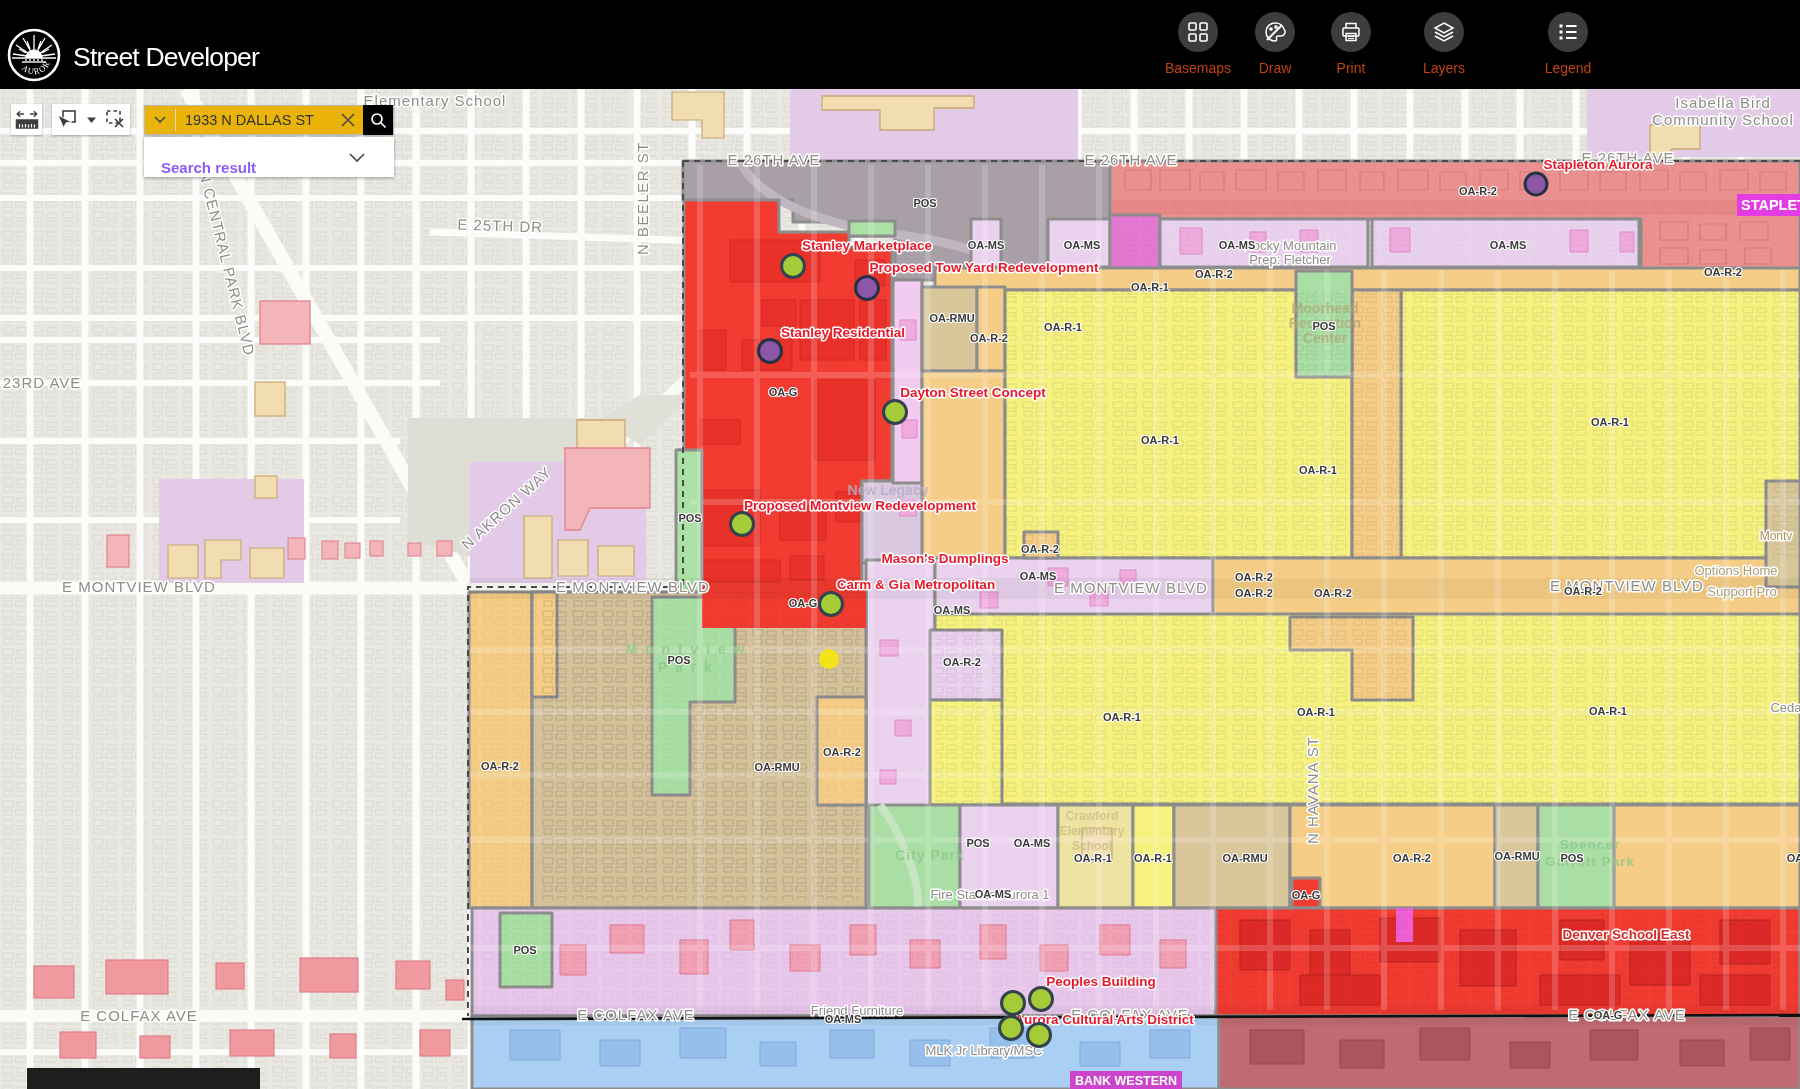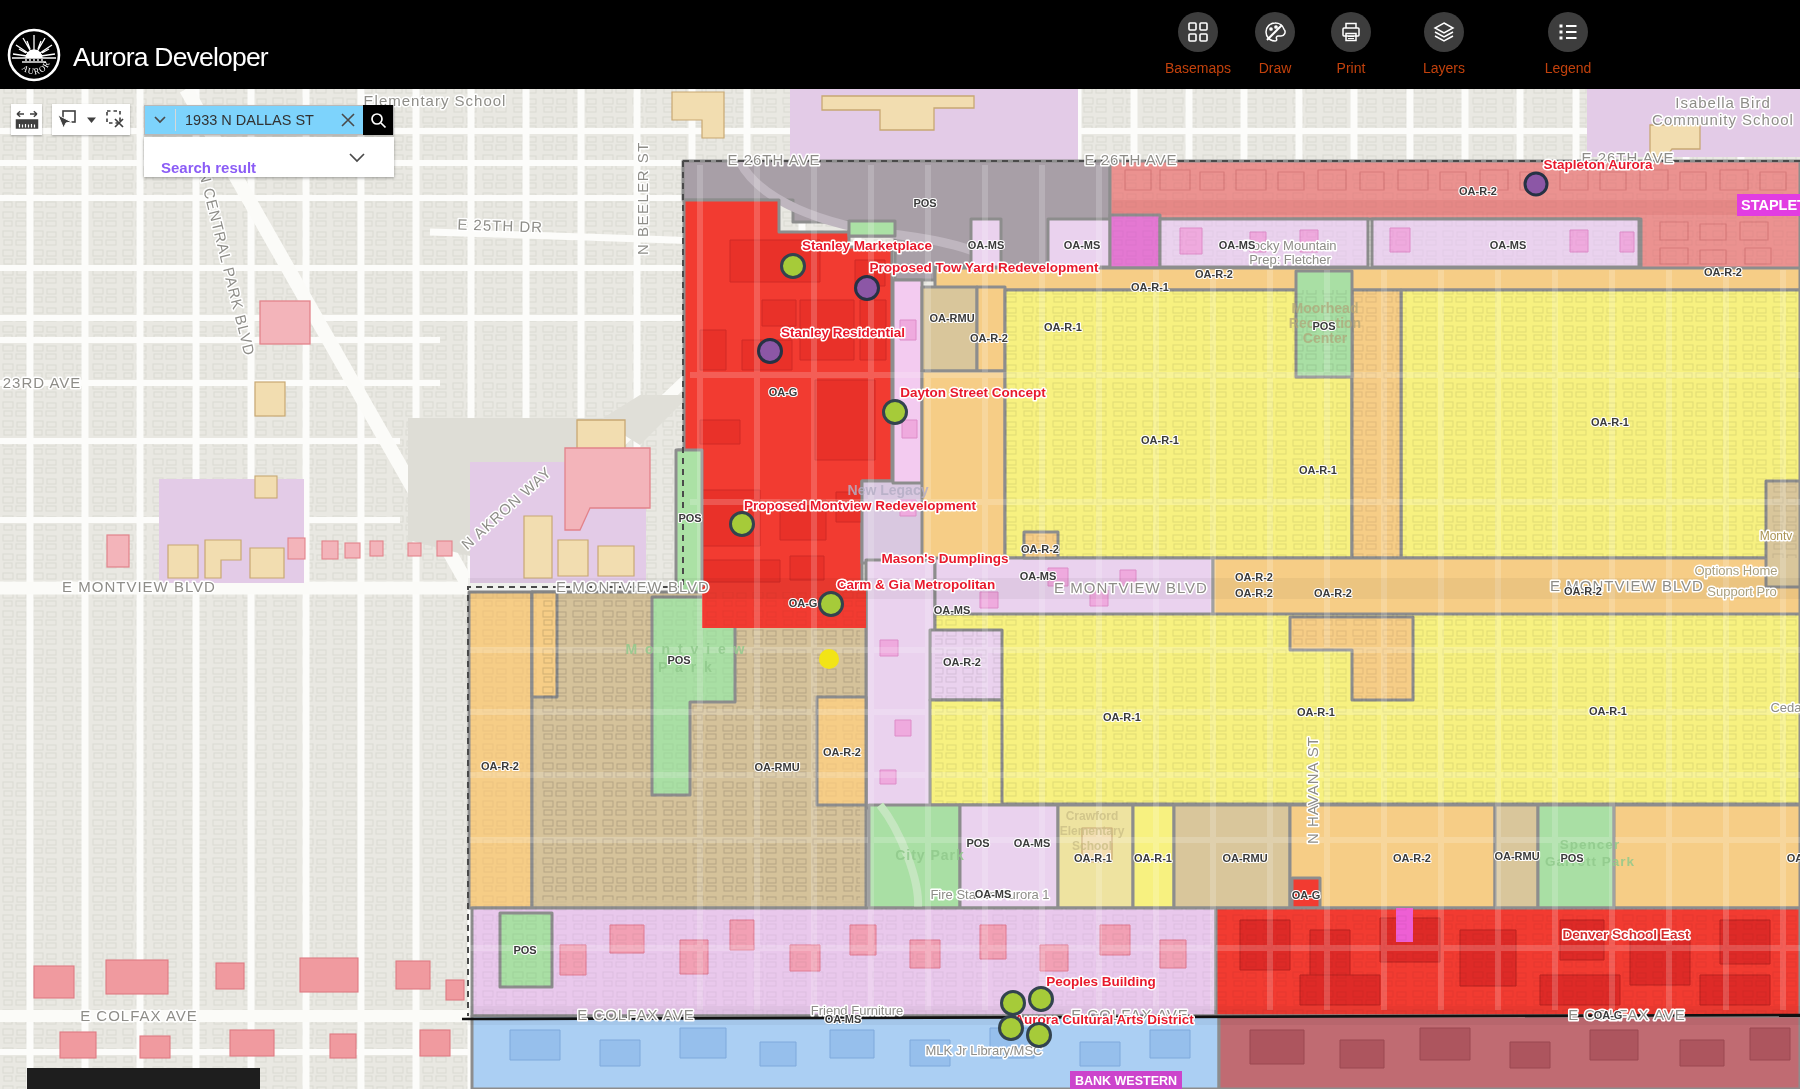--- a/index.html
+++ b/index.html
@@ -5,21 +5,21 @@
 html,body{margin:0;padding:0;width:1800px;height:1089px;overflow:hidden;background:#e9e8e2;font-family:"Liberation Sans",sans-serif;}
 #page{position:relative;width:1800px;height:1089px;}
 #hdr{position:absolute;left:0;top:0;width:1800px;height:89px;background:#000;}
 #title{position:absolute;left:73px;top:57px;color:#fff;font-size:26.5px;font-weight:400;letter-spacing:-0.8px;transform:translateY(-50%);}
 .hbtn{position:absolute;top:10px;width:80px;text-align:center;color:#c2410c;font-size:14px;}
 .hbtn .circ{width:40px;height:40px;border-radius:50%;background:#3d3d3d;margin:2px auto 8px auto;display:flex;align-items:center;justify-content:center;}
 #mapwrap{position:absolute;left:0;top:89px;width:1444px;height:1000px;}
 #mapwrap svg{display:block;}
 #blackbar{position:absolute;left:27px;top:1068px;width:233px;height:21px;background:#1e1e1e;}
 .tbtn{position:absolute;background:#fff;box-shadow:0 1px 2px rgba(0,0,0,0.3);display:flex;align-items:center;justify-content:center;}
-#searchbox{position:absolute;left:144px;top:105px;width:250px;height:30px;background:#7dd3fc;border:1px solid #b9b9b9;box-sizing:border-box;box-shadow:0 1px 2px rgba(0,0,0,0.25);display:flex;align-items:center;}
+#searchbox{position:absolute;left:144px;top:105px;width:250px;height:30px;background:#eab308;border:1px solid #b9b9b9;box-sizing:border-box;box-shadow:0 1px 2px rgba(0,0,0,0.25);display:flex;align-items:center;}
 #searchtext{font-size:14.5px;color:#323232;white-space:nowrap;}
 #sresult{position:absolute;left:144px;top:137px;width:250px;height:40px;background:#fff;box-shadow:0 1px 3px rgba(0,0,0,0.35);display:flex;align-items:center;}
 #sresult span{font-size:15px;font-weight:bold;color:#8b5cf6;margin-left:17px;margin-top:20px;}
 </style>
 </head>
 <body>
 <div id="page">
 
 <div id="mapwrap">
 <svg width="1800" height="1000" viewBox="0 89 1800 1000" xmlns="http://www.w3.org/2000/svg">
@@ -515,21 +515,21 @@
           <circle cx="20" cy="33" r="0.9"></circle>
           <circle cx="24" cy="33" r="0.9"></circle>
           <circle cx="28" cy="33" r="0.9"></circle>
           <circle cx="32" cy="33" r="0.9"></circle>
           <circle cx="36" cy="33" r="0.9"></circle>
         </g>
 <path id="arcpth" d="M12 36 a17 17 0 0 0 32 0" fill="none"></path>
 <text font-size="8.5" fill="#fff" font-family="Liberation Serif" letter-spacing="1.2"><textPath href="#arcpth" startOffset="16%">AURORA</textPath></text>
 </svg>
 
-<div id="title">Aurora Developer</div>
+<div id="title">Street Developer</div>
 <div class="hbtn" style="left:1158px;"><div class="circ">
 <svg width="22" height="22" viewBox="0 0 22 22" fill="none" stroke="#fff" stroke-width="1.6">
             <rect x="2" y="2" width="7" height="7" rx="1"></rect>
             <rect x="13" y="2" width="7" height="7" rx="1"></rect>
             <rect x="2" y="13" width="7" height="7" rx="1"></rect>
             <rect x="13" y="13" width="7" height="7" rx="1"></rect>
           </svg>
 </div>Basemaps</div>
 <div class="hbtn" style="left:1235px;text-align:center;"><div class="circ">
 <svg width="24" height="24" viewBox="0 0 24 24" fill="none" stroke="#fff" stroke-width="1.5">

